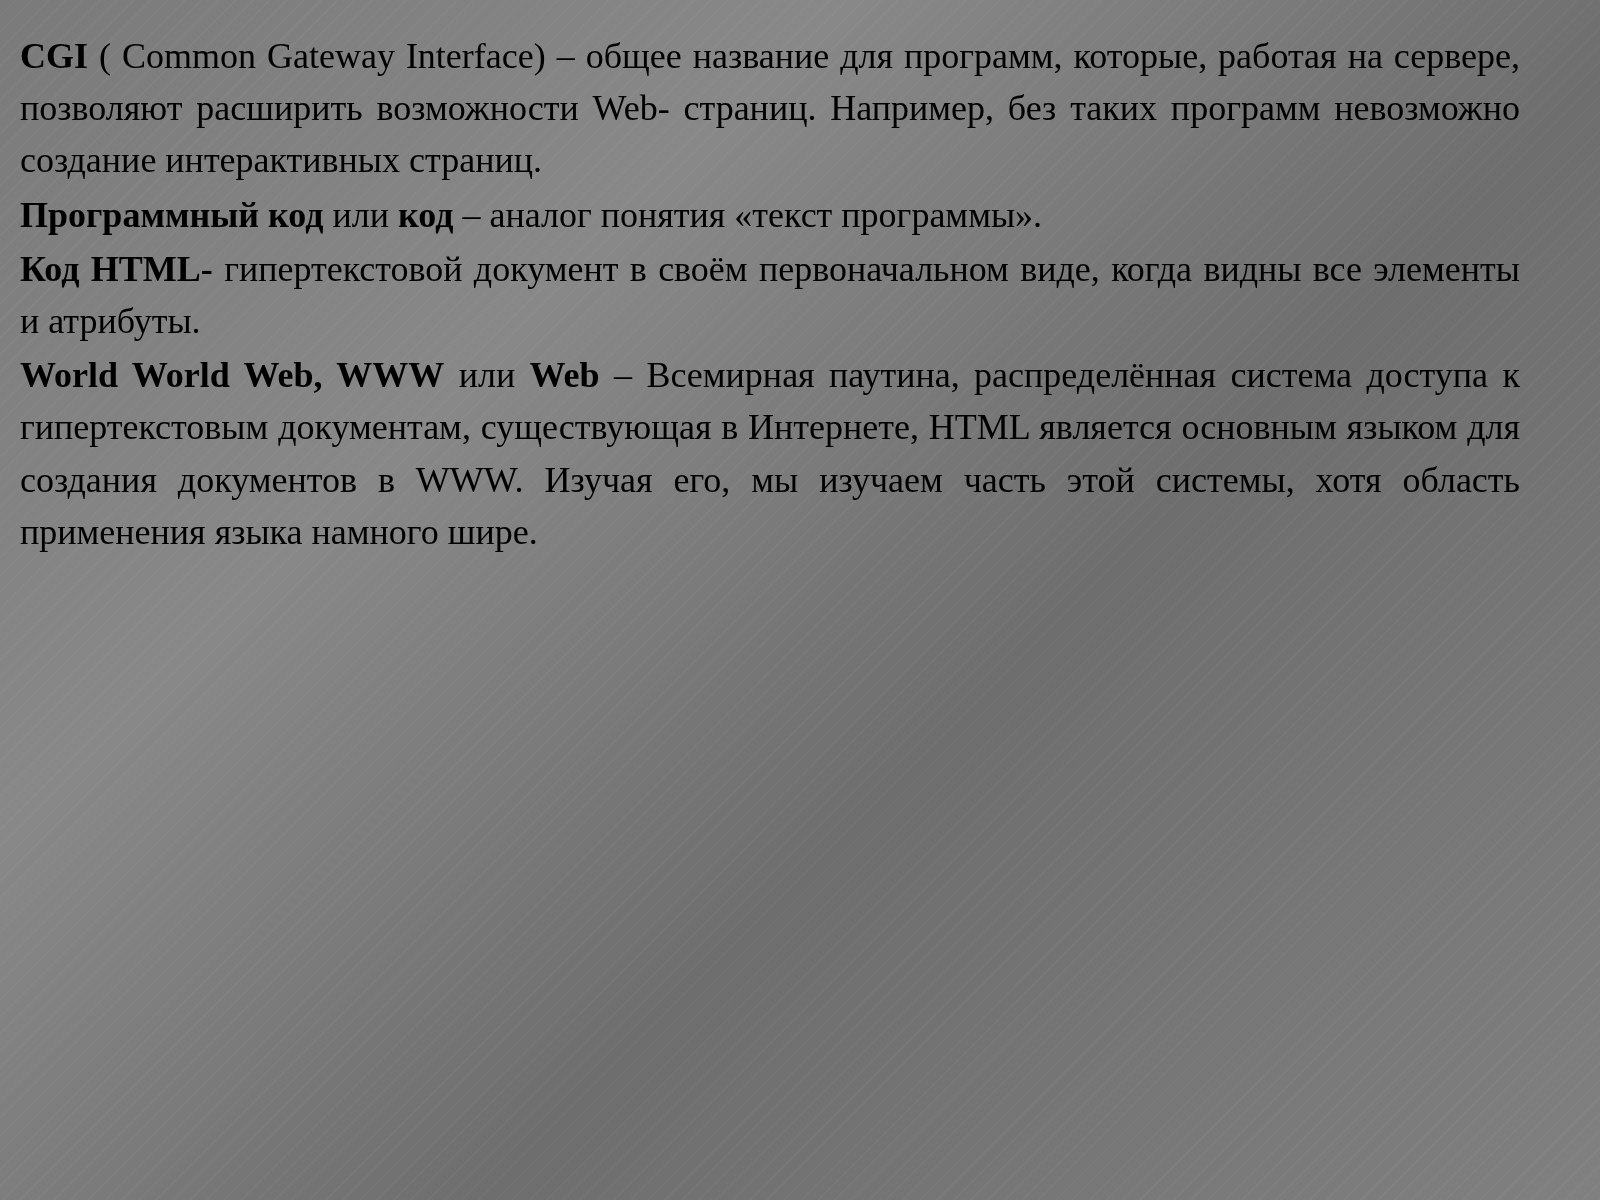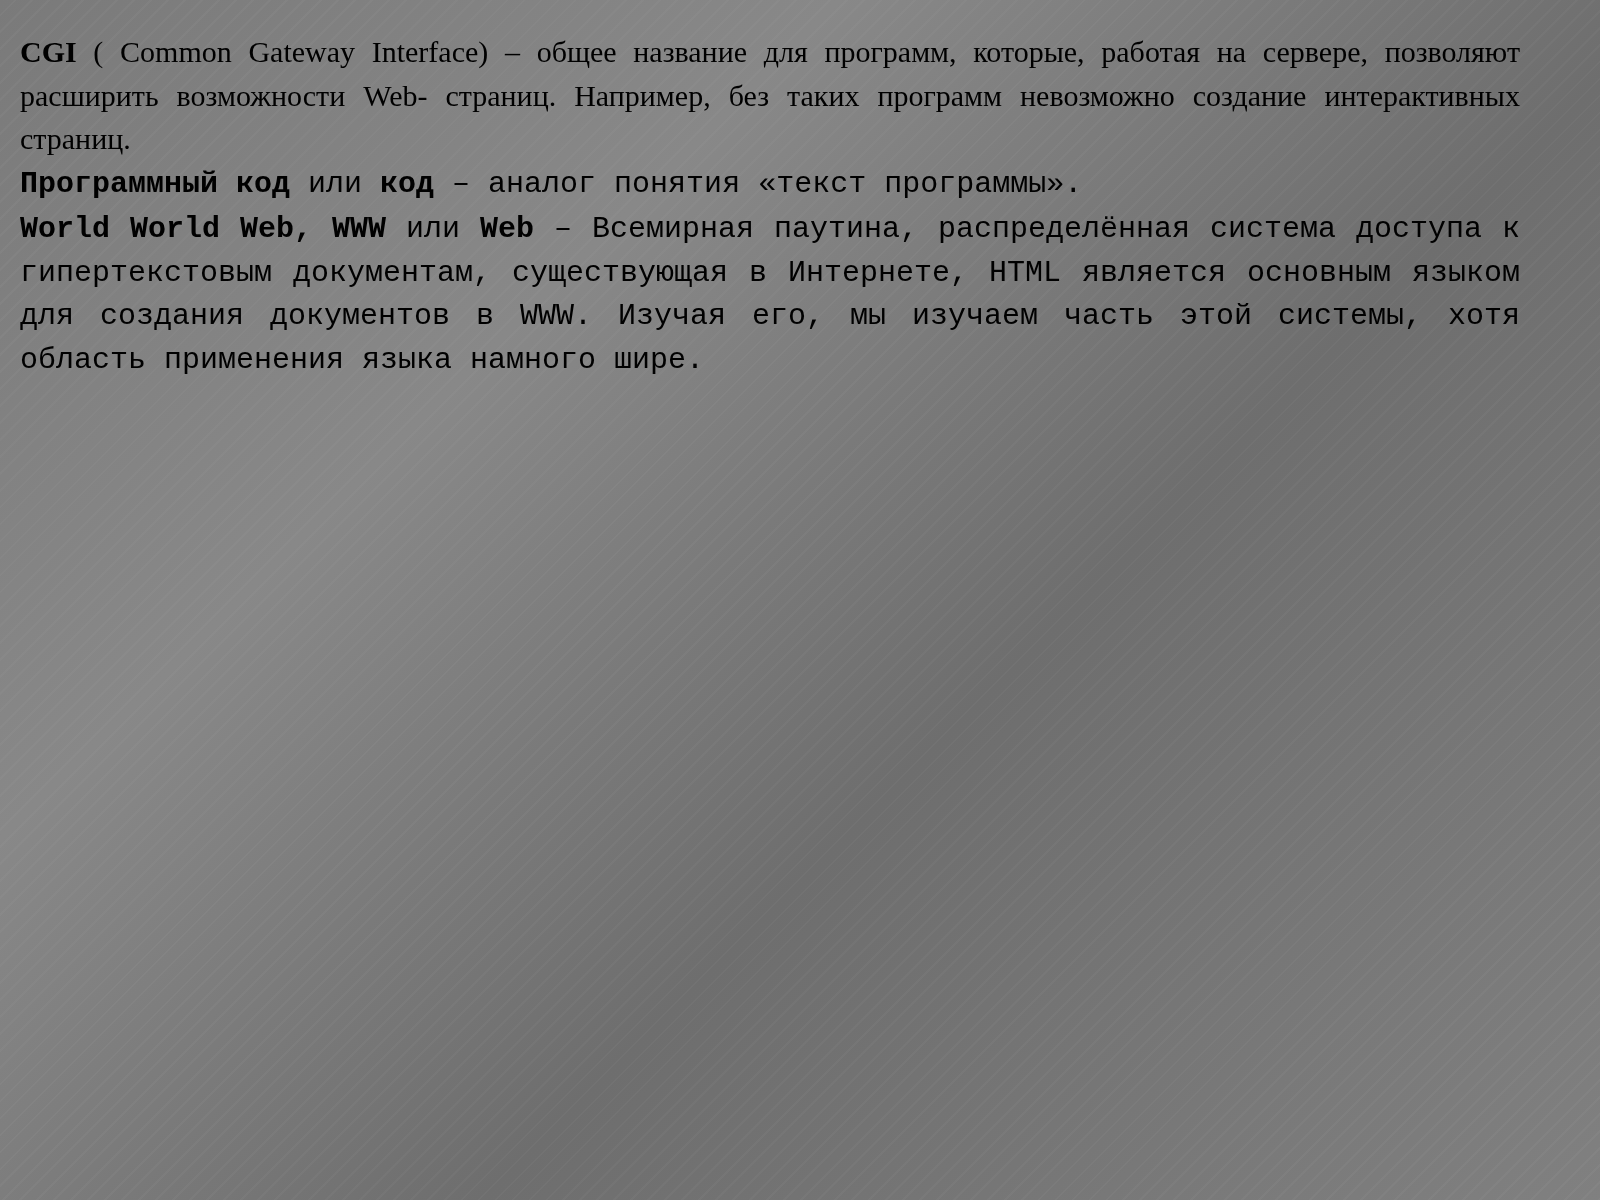--- a/index.html
+++ b/index.html
@@ -37,32 +37,31 @@
       pointer-events: none;
       z-index: 0;
     }
 
     .content {
       position: relative;
       z-index: 1;
       padding: 30px 40px 40px 20px;
       max-width: 1560px;
       color: #000000;
-      font-size: 30px;
+      font-size: 36px;
       line-height: 1.45;
       text-align: justify;
     }
 
     .paragraph {
       margin-bottom: 0;
     }
 
     .paragraph + .paragraph {
       margin-top: 0;
-      font-family: Liberation Mono, monospace;
     }
 
     b, strong {
       font-weight: bold;
     }
 
     .block {
       margin-bottom: 2px;
     }
   </style>
@@ -70,15 +69,18 @@
 <body>
 
 <div class="content">
   <div class="block paragraph">
     <strong>CGI</strong> ( Common Gateway Interface) – общее название для программ, которые, работая на сервере, позволяют расширить возможности Web- страниц. Например, без таких программ невозможно создание интерактивных страниц.
   </div>
   <div class="block paragraph">
     <strong>Программный код</strong> или <strong>код</strong> – аналог понятия «текст программы».
   </div>
   <div class="block paragraph">
+    <strong>Код HTML-</strong> гипертекстовой документ в своём первоначальном виде, когда видны все элементы и атрибуты.
+  </div>
+  <div class="block paragraph">
     <strong>World World Web, WWW</strong> или <strong>Web</strong> – Всемирная паутина, распределённая система доступа к гипертекстовым документам, существующая в Интернете, HTML является основным языком для создания документов в WWW. Изучая его, мы изучаем часть этой системы, хотя область применения языка намного шире.
   </div>
 </div>
 
 </body></html>

